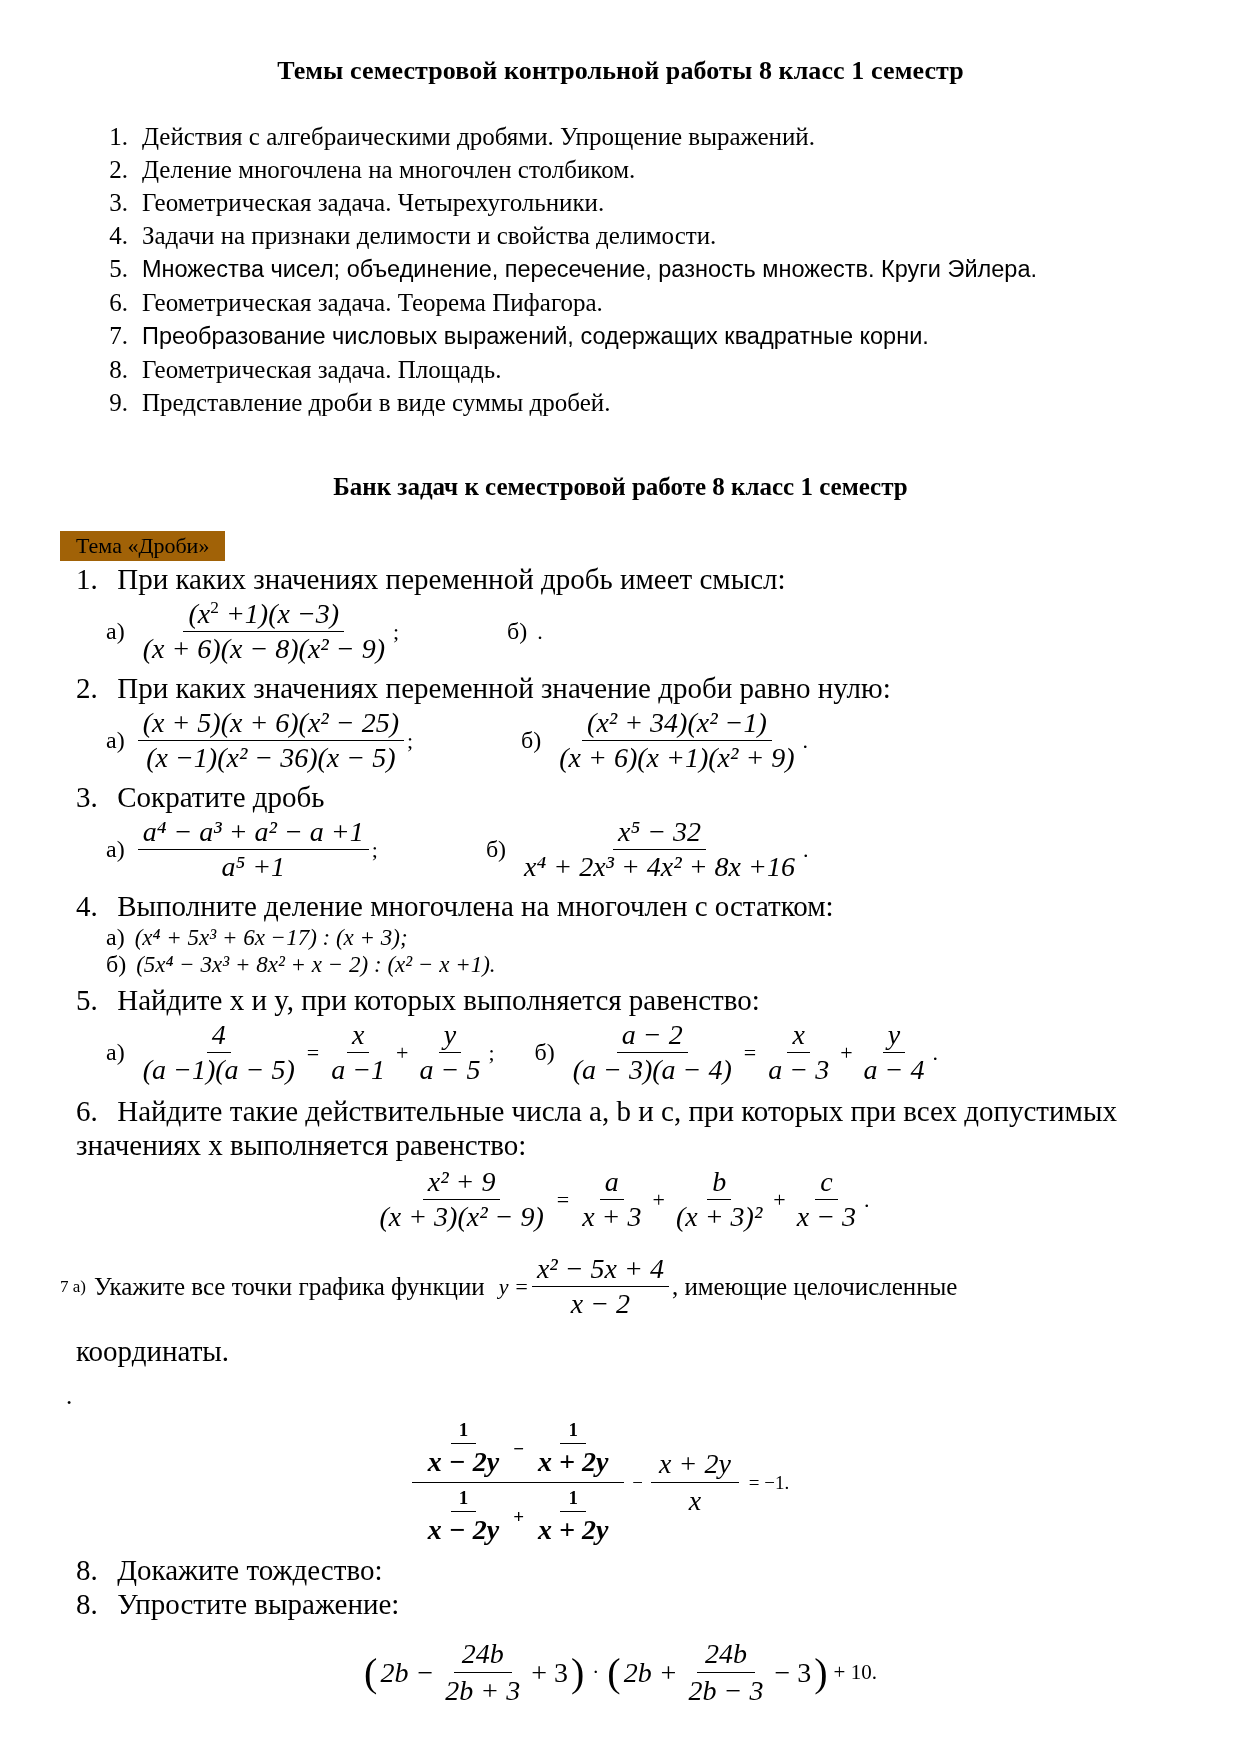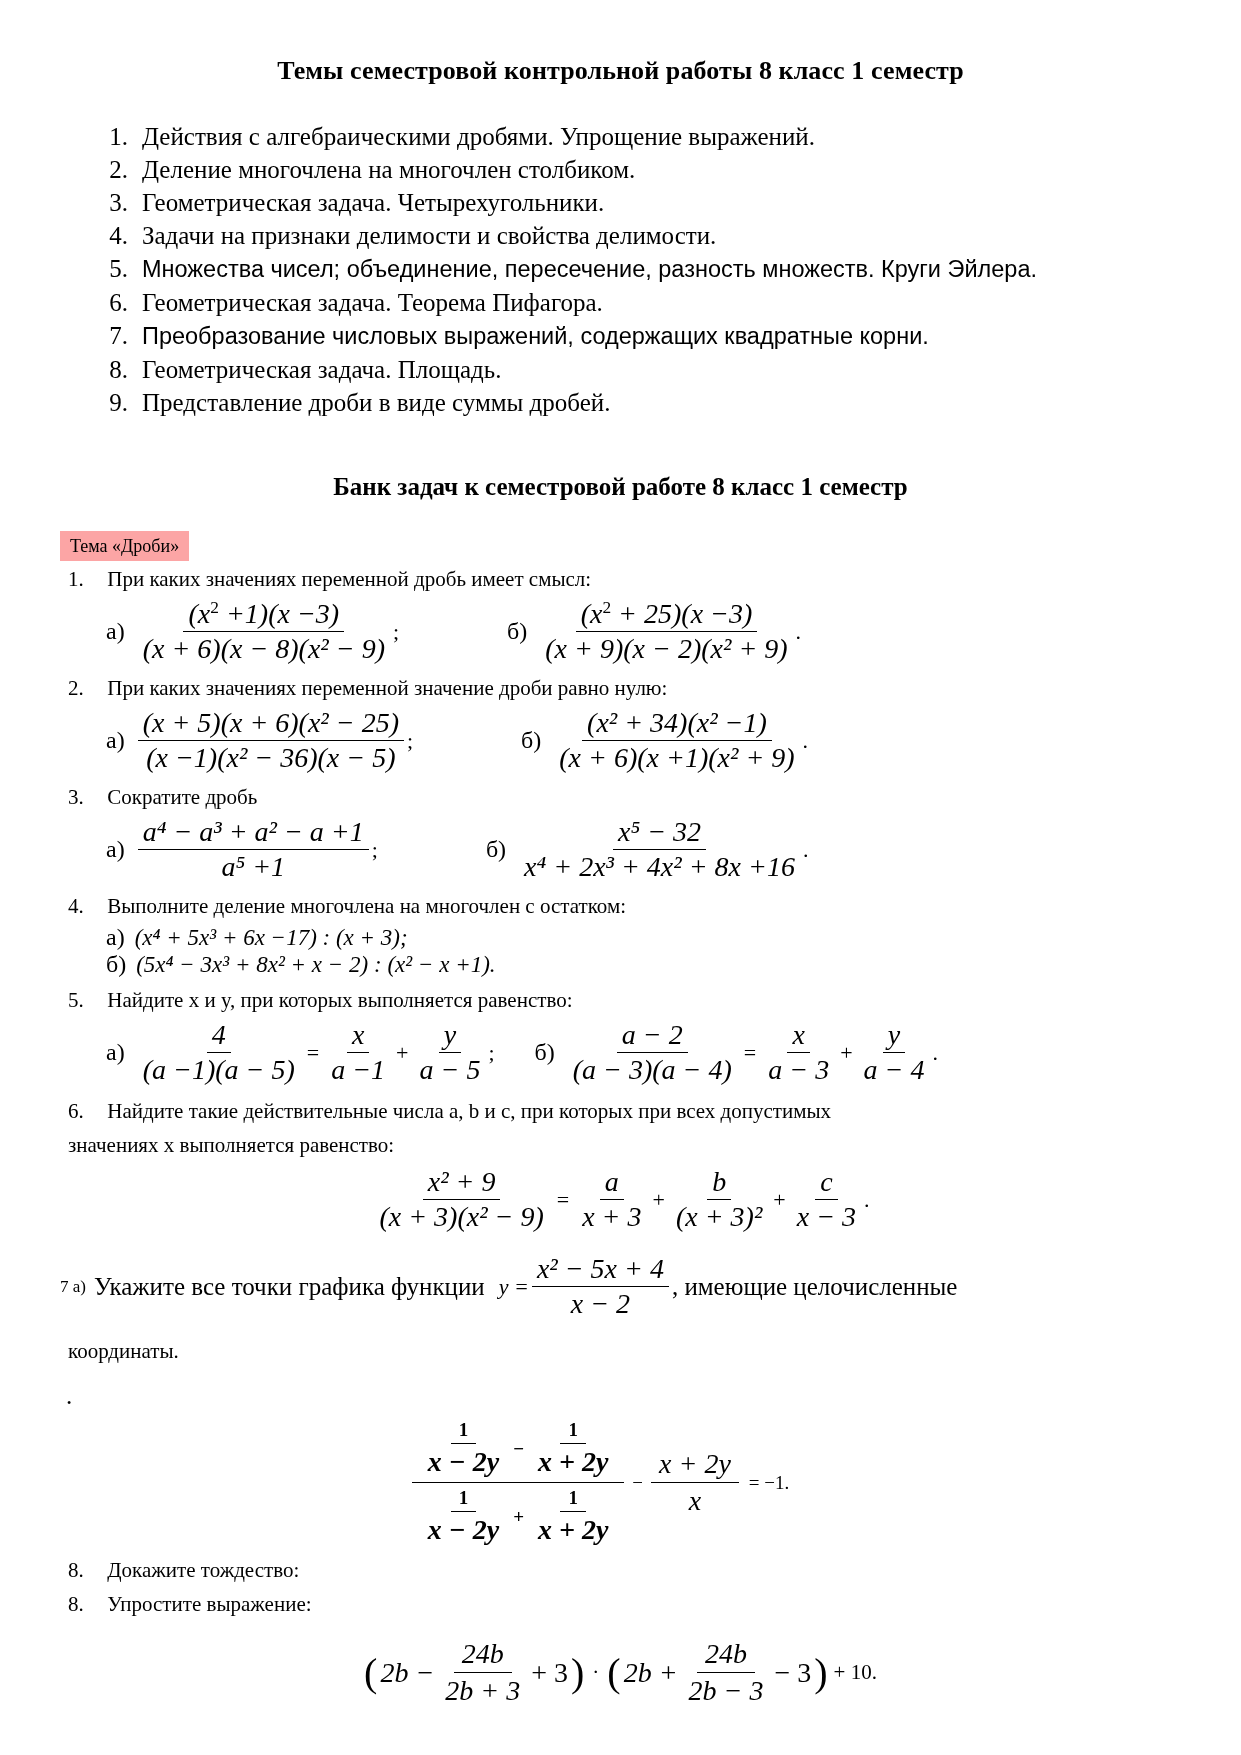--- a/index.html
+++ b/index.html
@@ -23,25 +23,25 @@
 
   ol.topics { list-style:none; margin:0 0 0 26px; padding:0; }
   ol.topics li {
     font-size:25px; line-height:33px; display:flex; align-items:baseline;
   }
   ol.topics li .num { width:42px; flex:0 0 42px; text-align:right; padding-right:14px; }
   ol.topics li .txt { flex:1 1 auto; }
   .sans { font-family:"Liberation Sans", sans-serif; font-size:23.5px; }
 
   .hl {
-    background:#fca5a5; display:inline-block;
-    font-size:18px; line-height:30px; padding:0 10px;
-  }
-
-  .task { font-size:21px; line-height:32px; margin:2px 0 0 8px; }
+    background:#a16207; display:inline-block;
+    font-size:22px; line-height:30px; padding:0 16px;
+  }
+
+  .task { font-size:29px; line-height:32px; margin:2px 0 0 16px; }
   .task .tnum { display:inline-block; min-width:34px; }
   .indent { margin-left:46px; }
   .math { font-family:"Liberation Serif", serif; font-style:italic; font-size:28px; }
   .upr { font-style:normal; }
   .frac {
     display:inline-flex; flex-direction:column; align-items:center;
     vertical-align:middle; margin:0 3px;
   }
   .frac > .num, .frac > .den { padding:1px 5px; white-space:nowrap; }
   .frac > .num { border-bottom:1.4px solid #000; }
@@ -122,24 +122,20 @@
   </div>
   <div class="eqline indent" style="margin-top:2px;">
     <span class="lbl">а)</span>
     <span class="math frac">
       <span class="num">(<span class="math">x</span><sup class="expn">2</sup> +1)(<span class="math">x</span> −3)</span>
       <span class="den">(x + 6)(x − 8)(x² − 9)</span>
     </span>
     <span class="upr" style="font-size:22px;">;</span>
     <span class="gap"></span>
     <span class="lbl">б)</span>
-    <span class="math frac">
-      <span class="num">(<span class="math">x</span><sup class="expn">2</sup> + 25)(<span class="math">x</span> −3)</span>
-      <span class="den">(x + 9)(x − 2)(x² + 9)</span>
-    </span>
     <span class="upr" style="font-size:22px;">.</span>
   </div>
 
   <div class="task" style="margin-top:6px;">
     <span class="tnum">2.</span>
     <span>При каких значениях переменной  значение дроби  равно нулю:</span>
   </div>
   <div class="eqline indent" style="margin-top:2px;">
     <span class="lbl">а)</span>
     <span class="math frac">

